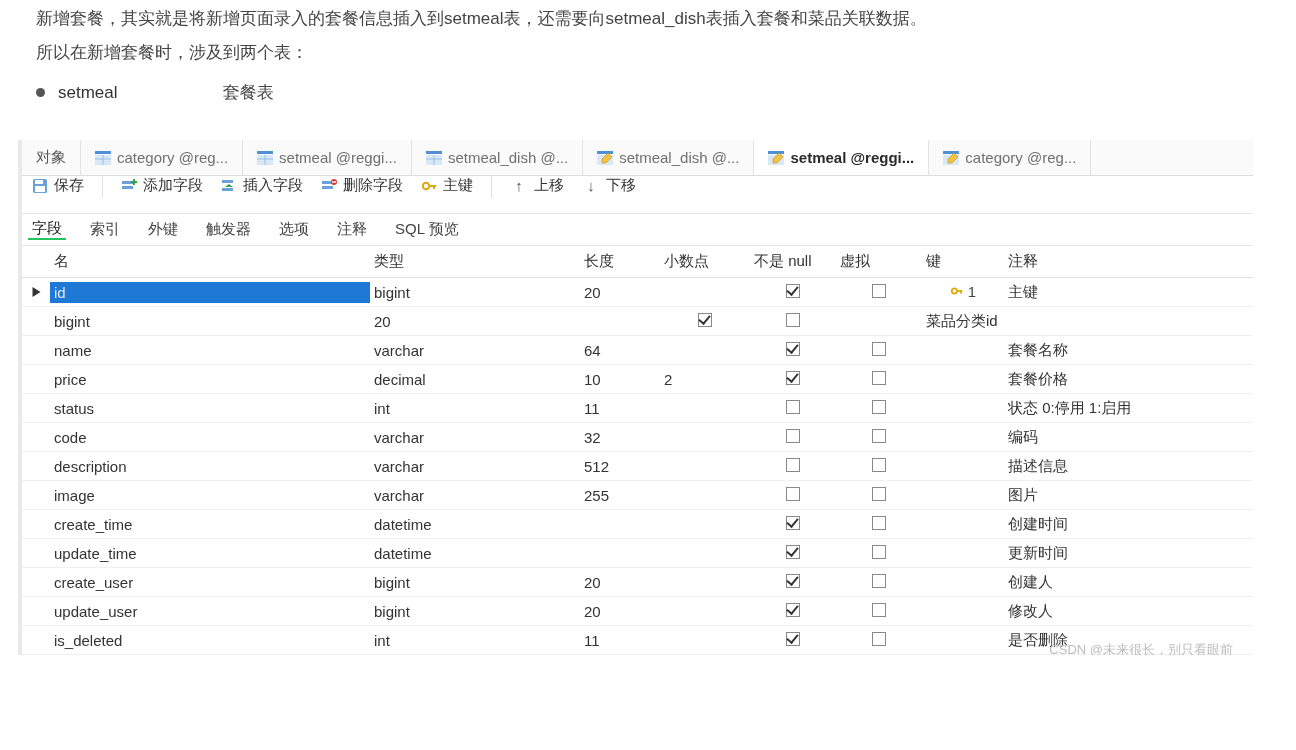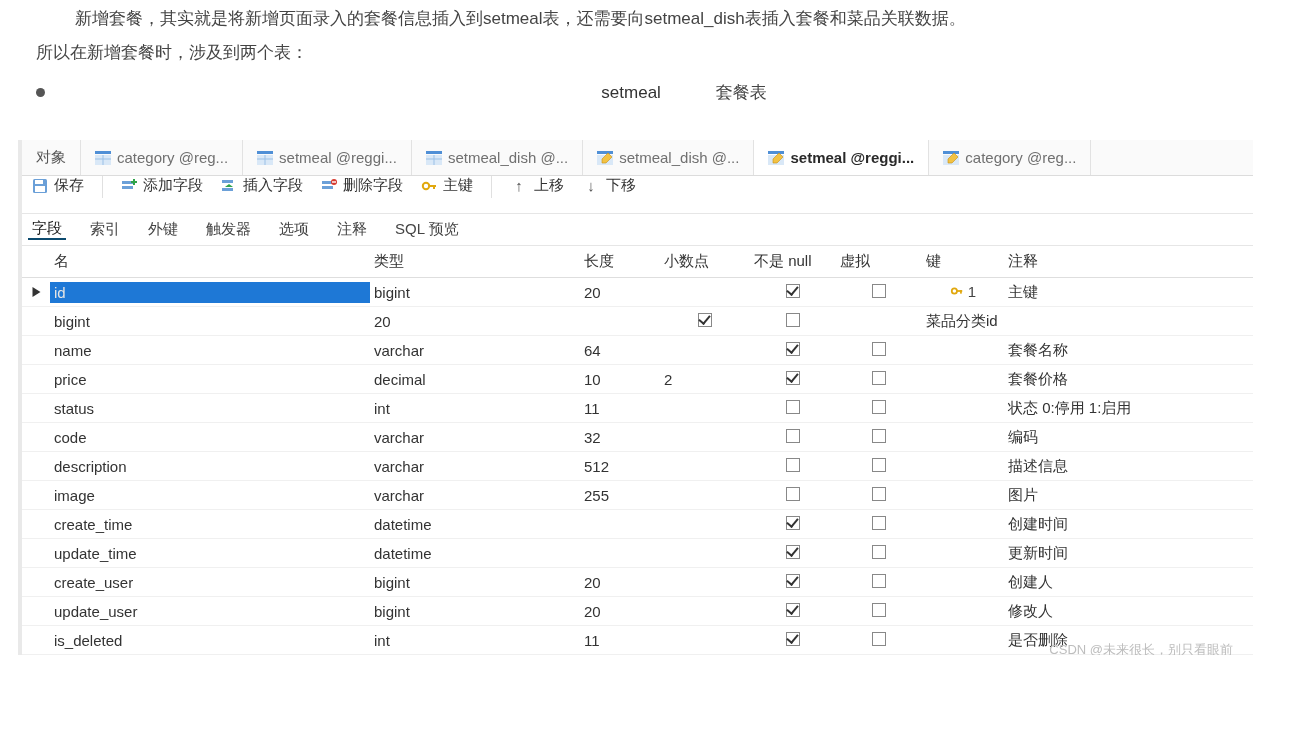--- a/index.html
+++ b/index.html
@@ -10,22 +10,22 @@
     color: #333;
     background: #fff;
     width: 1296px;
   }
   .doc-text {
     padding: 0 36px;
     font-size: 17px;
     color: #444;
     line-height: 2.0;
   }
-  .doc-text .line1 { margin-top: 2px; margin-left: 39px; }
-  .bullets { list-style: none; padding: 0; margin: 6px 0 0 0; text-align: center; }
+  .doc-text .line1 { margin-top: 2px; }
+  .bullets { list-style: none; padding: 0; margin: 6px 0 0 0; }
   .bullets li { position: relative; padding-left: 22px; line-height: 2.0; }
   .bullets li::before {
     content: ""; position: absolute; left: 0; top: 12px;
     width: 9px; height: 9px; background: #555; border-radius: 50%;
   }
   .bullets .k { display: inline-block; min-width: 160px; color: #333; }
   .db-panel {
     margin: 30px 0 0 18px;
     border-left: 4px solid #e9e9e9;
     background: #fff;
@@ -59,21 +59,21 @@
   }
   .toolbar .btn { display: flex; align-items: center; gap: 6px; cursor: pointer; white-space: nowrap; }
   .toolbar .sep { width: 1px; height: 22px; background: #e0e0e0; }
   .sub-tabs {
     display: flex; align-items: center; height: 32px;
     border-bottom: 1px solid #e6e6e6;
     padding: 0 6px; gap: 20px;
     font-size: 15px; color: #444;
   }
   .sub-tabs .st { padding: 0 4px; cursor: pointer; }
-  .sub-tabs .st.active { border-bottom: 2px solid #0c4a6e; color: #1a1a1a; }
+  .sub-tabs .st.active { border-bottom: 2px solid #22c55e; color: #1a1a1a; }
   .grid { width: 100%; font-size: 15px; }
   .grid-head, .grid-row {
     display: grid;
     grid-template-columns: 28px 320px 210px 80px 90px 86px 86px 82px 1fr;
     align-items: center;
     min-height: 29px;
   }
   .grid-head { border-bottom: 1px solid #dedede; color: #333; padding-top: 4px; padding-bottom: 4px; }
   .grid-head > div, .grid-row > div { padding: 2px 4px; white-space: nowrap; overflow: hidden; text-overflow: ellipsis; }
   .grid-row { border-bottom: 1px solid #f0f0f0; }

